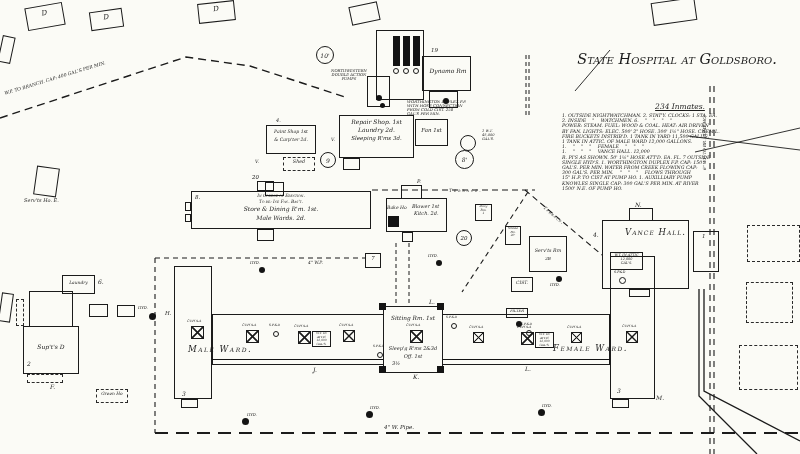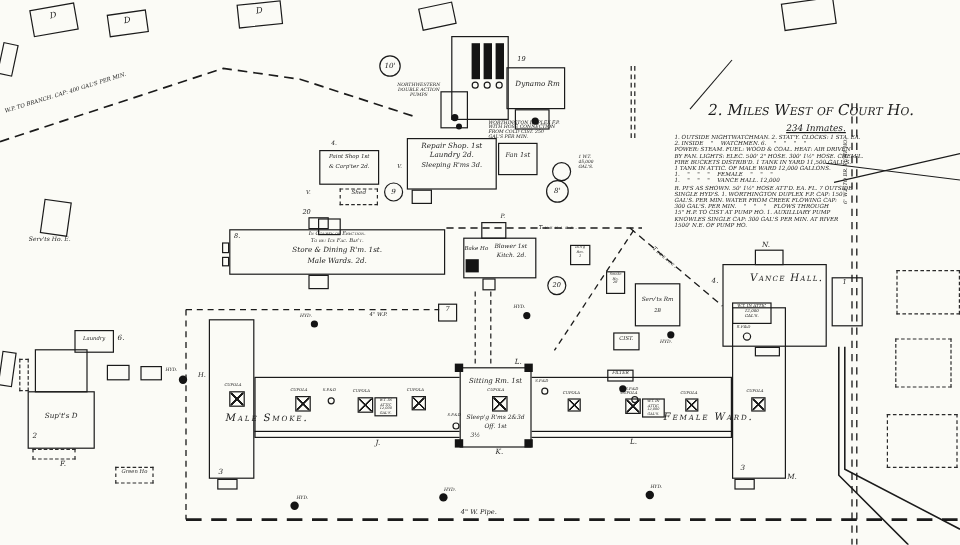--- a/index.html
+++ b/index.html
@@ -42,21 +42,21 @@
     <line x1="372" y1="190" x2="535" y2="190" stroke="#1b1b1b" stroke-width="1.1" stroke-dasharray="6 4"></line>
     <line x1="525" y1="190" x2="602" y2="255" stroke="#1b1b1b" stroke-width="1.1" stroke-dasharray="6 4"></line>
     <line x1="528" y1="192" x2="462" y2="292" stroke="#1b1b1b" stroke-width="1.1" stroke-dasharray="5 4"></line>
     <polyline points="699,289 699,396 757,454" fill="none" stroke="#1b1b1b" stroke-width="1.3"></polyline>
     <polyline points="704,289 704,391 800,441" fill="none" stroke="#1b1b1b" stroke-width="1.3"></polyline>
     <line x1="610" y1="50" x2="575" y2="91" stroke="#1b1b1b" stroke-width="0.9"></line>
     <line x1="695" y1="152" x2="800" y2="128" stroke="#1b1b1b" stroke-width="0.9"></line>
     <line x1="688" y1="136" x2="800" y2="150" stroke="#1b1b1b" stroke-width="0.9"></line>
   </svg>
 
-  <div class="lb sc ctr" style="left:566px;top:85px;width:220px;font-size:12.5px;">2. Miles West of Court Ho.</div>
+  <div class="lb sc ctr" style="left:556px;top:52px;width:242px;font-size:14.5px;">State Hospital at Goldsboro.</div>
   <div class="lb ctr" style="left:640px;top:103px;width:80px;font-size:7.5px;text-decoration:underline;">234 Inmates.</div>
   <div class="lb" id="notes" style="left:562px;top:113px;width:236px;font-size:4.7px;line-height:5.2px;">
       <div>1. OUTSIDE NIGHTWATCHMAN. 2. STAT'Y. CLOCKS: 1 STA. EA.</div>
       <div>2. INSIDE  "  WATCHMEN. 6.  "  "  "  "</div>
       <div>POWER: STEAM. FUEL: WOOD &amp; COAL. HEAT: AIR DRIVEN</div>
       <div>BY FAN. LIGHTS: ELEC. 500' 2" HOSE. 300' 1½" HOSE. CHEM'L.</div>
       <div>FIRE BUCKETS DISTRIB'D. 1 TANK IN YARD 11,500 GALL'S.</div>
       <div>1 TANK IN ATTIC. OF MALE WARD 12,000 GALLONS.</div>
       <div>1.  "  "  "  FEMALE  "  "  "</div>
       <div>1.  "  "  "  VANCE HALL. 12,000</div>
@@ -214,21 +214,21 @@
   <div class="bx" style="left:212px;top:314px;width:398px;height:51px;"></div>
   <div class="blk" style="left:212px;top:359px;width:398px;height:1px;"></div>
   <div class="bx" style="left:383px;top:306px;width:60px;height:67px;background:#fbfbf6;"></div>
   <div class="blk" style="left:379px;top:303px;width:7px;height:7px;"></div>
   <div class="blk" style="left:437px;top:303px;width:7px;height:7px;"></div>
   <div class="blk" style="left:379px;top:366px;width:7px;height:7px;"></div>
   <div class="blk" style="left:437px;top:366px;width:7px;height:7px;"></div>
   <div class="bx" style="left:181px;top:399px;width:17px;height:9px;"></div>
   <div class="bx" style="left:612px;top:399px;width:17px;height:9px;"></div>
 
-  <div class="lb sc" style="left:188px;top:345px;font-size:8.5px;letter-spacing:1.5px;">Male Smoke.</div>
+  <div class="lb sc" style="left:188px;top:345px;font-size:8.5px;letter-spacing:1.5px;">Male Ward.</div>
   <div class="lb sc" style="left:553px;top:344px;font-size:8.5px;letter-spacing:1.5px;text-align:right;">Female Ward.</div>
   <div class="lb ctr" style="left:387px;top:315px;width:52px;font-size:5.8px;">Sitting Rm. 1st</div>
   <div class="lb ctr" style="left:386px;top:346px;width:54px;font-size:5px;">Sleep'g R'ms 2&amp;3d</div>
   <div class="lb ctr" style="left:386px;top:354px;width:54px;font-size:5px;">Off. 1st</div>
   <div class="lb" style="left:392px;top:361px;font-size:5px;">3½</div>
 
   <div class="lb" style="left:165px;top:311px;font-size:5.5px;">H.</div>
   <div class="lb" style="left:313px;top:367px;font-size:6px;">J.</div>
   <div class="lb" style="left:413px;top:374px;font-size:6px;">K.</div>
   <div class="lb" style="left:429px;top:299px;font-size:6px;">L.</div>

